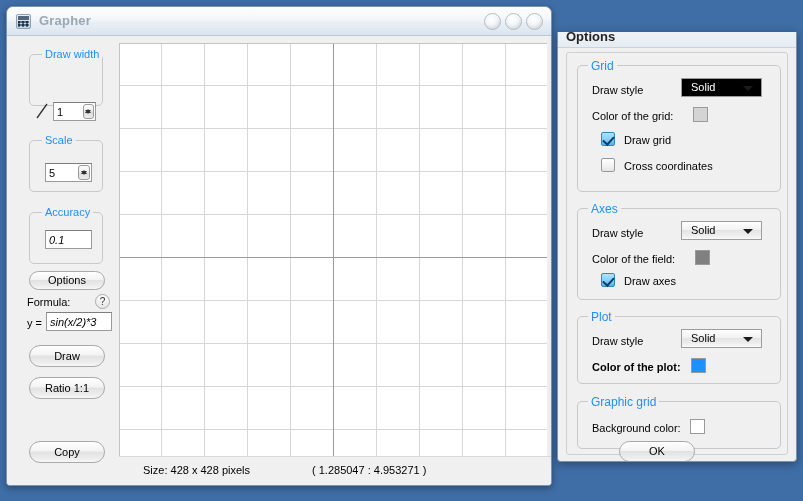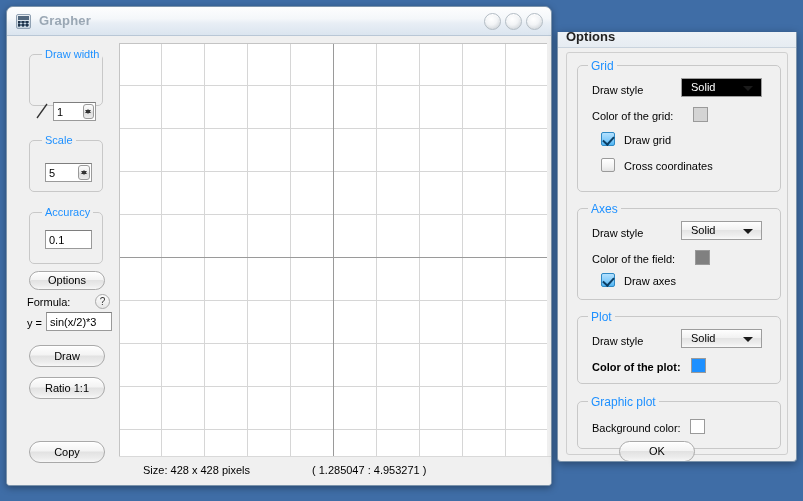--- a/index.html
+++ b/index.html
@@ -155,20 +155,21 @@
     position: absolute;
     background: #fff;
     border: 1px solid #9a9a9a;
     border-top-color: #7e7e7e;
     box-sizing: border-box;
     font-family: "Liberation Sans", sans-serif;
     font-size: 11px;
     padding: 0 0 0 3px;
     outline: none;
     color: #000;
+    font-style: italic;
   }
   .pillbtn {
     position: absolute;
     background: linear-gradient(to bottom, #fefefe 0%, #f3f3f3 45%, #e2e2e2 50%, #ebebeb 78%, #f7f7f7 100%);
     border: 1px solid #a9a9a9;
     border-radius: 11px;
     box-sizing: border-box;
     font-family: "Liberation Sans", sans-serif;
     font-size: 11px;
     color: #000;
@@ -535,21 +536,21 @@
       <div class="combo" style="left:103px; top:12px; width:81px;">
         <span>Solid</span>
         <span class="arrow"></span>
       </div>
 
       <span class="lbl" style="left:14px; top:44px;font-weight:bold;">Color of the plot:</span>
       <span class="swatch" style="left:113px; top:41px; background:#1e90ff;"></span>
     </div>
 
     <div class="opt-group" style="left:10px; top:348px; width:204px; height:48px;">
-      <span class="gb-title">Graphic plot</span>
+      <span class="gb-title">Graphic grid</span>
 
       <span class="lbl" style="left:14px; top:20px;">Background color:</span>
       <span class="swatch" style="left:112px; top:17px; background:#ffffff;"></span>
     </div>
 
     <div class="pillbtn" id="ok-button">OK</div>
   </div>
 </div>
 
 </body></html>

